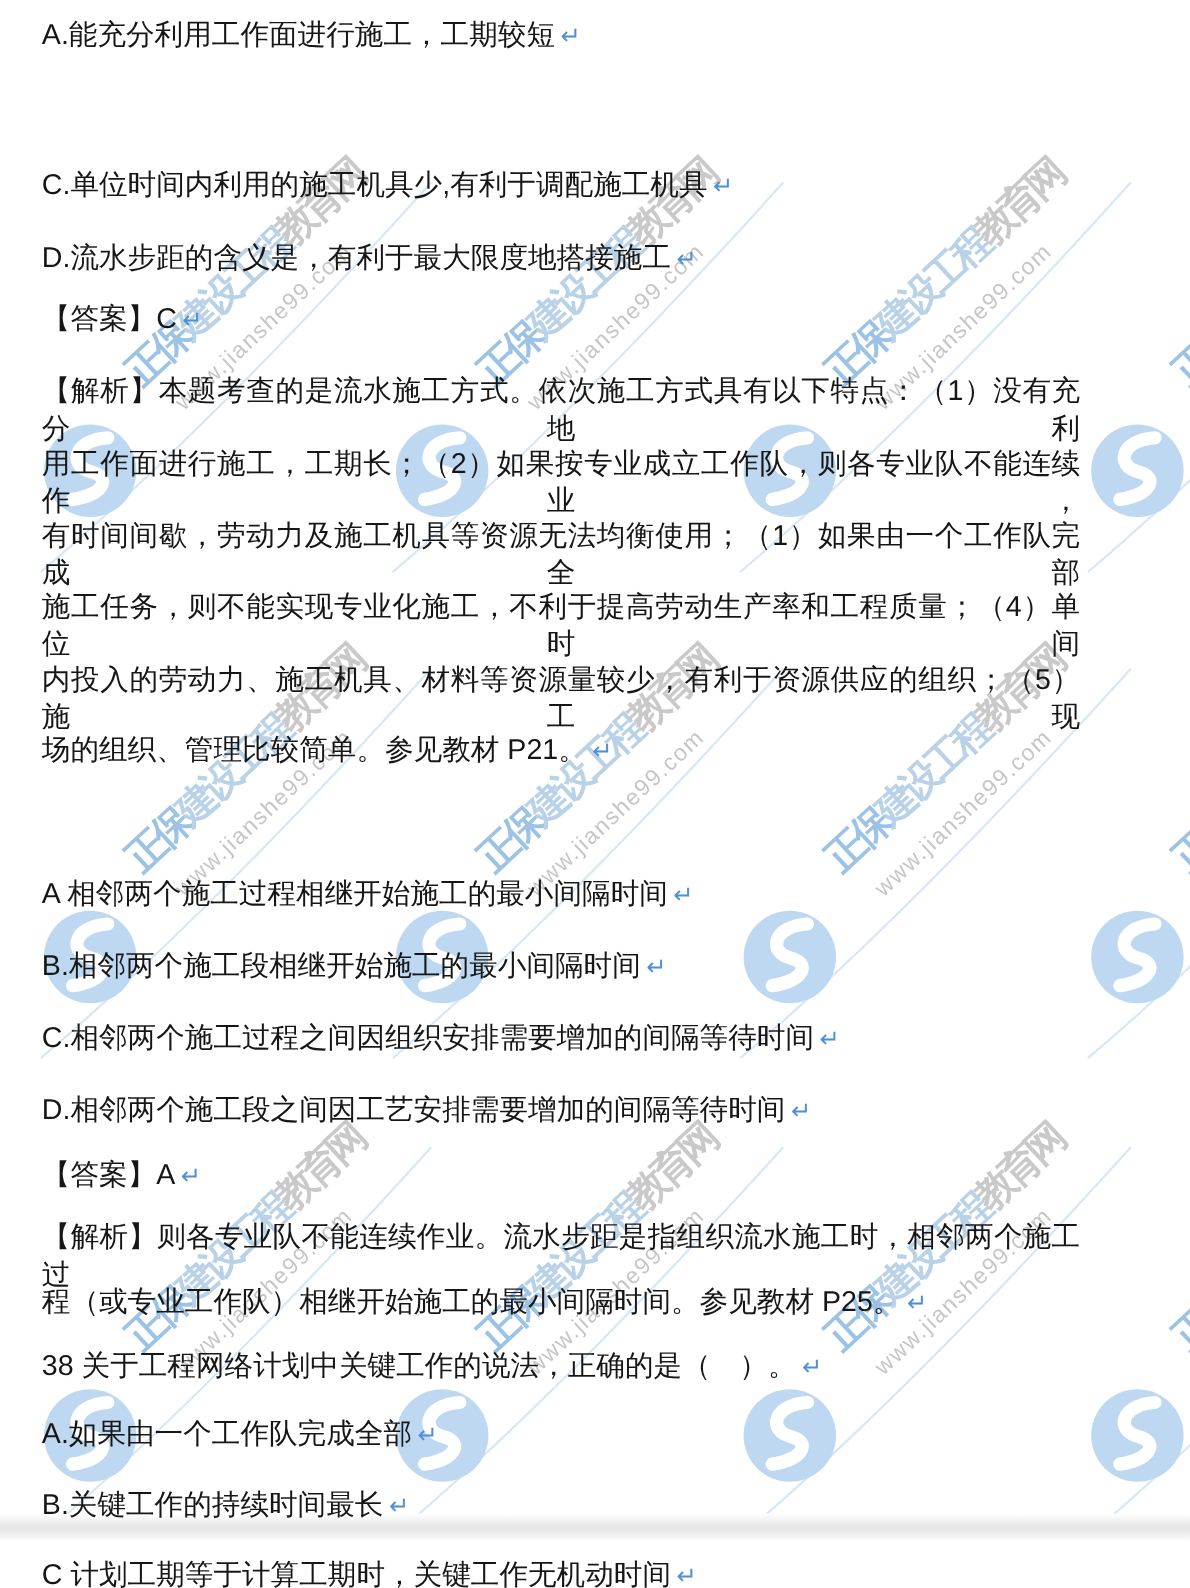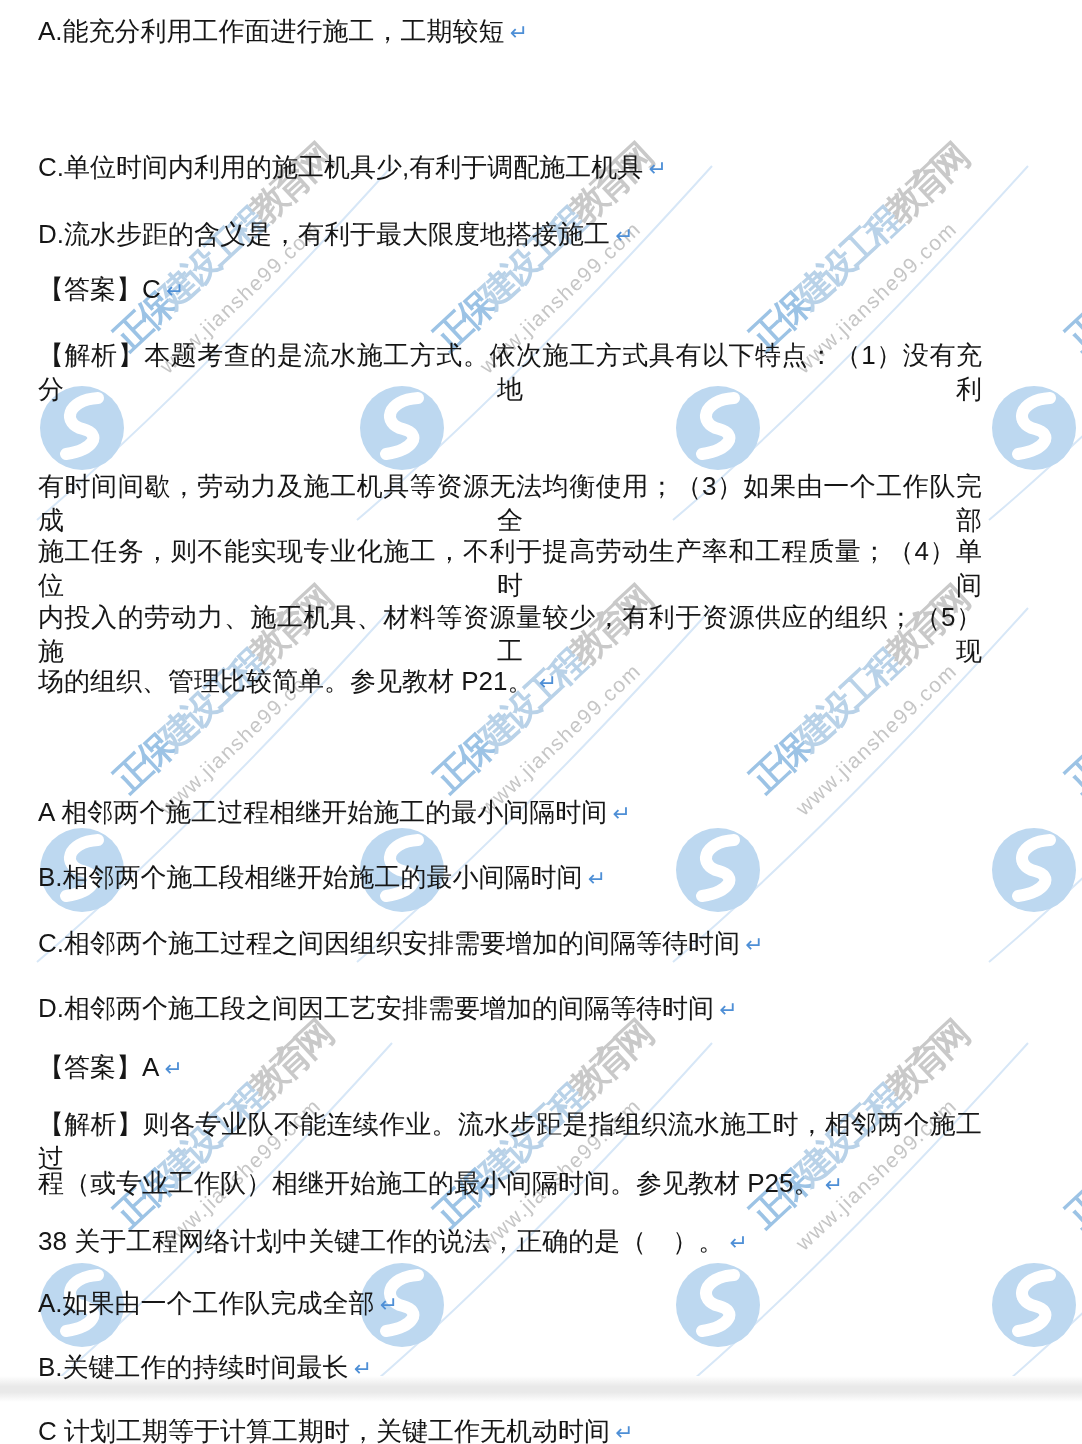--- a/index.html
+++ b/index.html
@@ -188,21 +188,22 @@
 
   <div class="gray-band"></div>
 </div>
 
 <div class="text-layer">
   <div class="ln" style="top:14px"><span>A.能充分利用工作面进行施工，工期较短</span><span class="pm">↵</span></div>
   <div class="ln" style="top:150px"><span>C.单位时间内利用的施工机具少,有利于调配施工机具</span><span class="pm">↵</span></div>
   <div class="ln" style="top:217px"><span>D.流水步距的含义是，有利于最大限度地搭接施工</span><span class="pm">↵</span></div>
   <div class="ln" style="top:272px"><span>【答案】C</span><span class="pm">↵</span></div>
   <div class="ln just" style="top:338px"><span>【解析】本题考查的是流水施工方式。依次施工方式具有以下特点：（1）没有充分地利</span></div>
-  <div class="ln just" style="top:469px"><span>有时间间歇，劳动力及施工机具等资源无法均衡使用；（3）如果由一个工作队完成全部</span></div>
+  <div class="ln just" style="top:404px"><span>用工作面进行施工，工期长；（2）如果按专业成立工作队，则各专业队不能连续作业，</span></div>
+  <div class="ln just" style="top:469px"><span>有时间间歇，劳动力及施工机具等资源无法均衡使用；（1）如果由一个工作队完成全部</span></div>
   <div class="ln just" style="top:534px"><span>施工任务，则不能实现专业化施工，不利于提高劳动生产率和工程质量；（4）单位时间</span></div>
   <div class="ln just" style="top:600px"><span>内投入的劳动力、施工机具、材料等资源量较少，有利于资源供应的组织；（5）施工现</span></div>
   <div class="ln" style="top:664px"><span>场的组织、管理比较简单。参见教材 P21。</span><span class="pm">↵</span></div>
   <div class="ln" style="top:795px"><span>A 相邻两个施工过程相继开始施工的最小间隔时间</span><span class="pm">↵</span></div>
   <div class="ln" style="top:860px"><span>B.相邻两个施工段相继开始施工的最小间隔时间</span><span class="pm">↵</span></div>
   <div class="ln" style="top:926px"><span>C.相邻两个施工过程之间因组织安排需要增加的间隔等待时间</span><span class="pm">↵</span></div>
   <div class="ln" style="top:991px"><span>D.相邻两个施工段之间因工艺安排需要增加的间隔等待时间</span><span class="pm">↵</span></div>
   <div class="ln" style="top:1050px"><span>【答案】A</span><span class="pm">↵</span></div>
   <div class="ln just" style="top:1107px"><span>【解析】则各专业队不能连续作业。流水步距是指组织流水施工时，相邻两个施工过</span></div>
   <div class="ln" style="top:1166px"><span>程（或专业工作队）相继开始施工的最小间隔时间。参见教材 P25。</span><span class="pm">↵</span></div>

